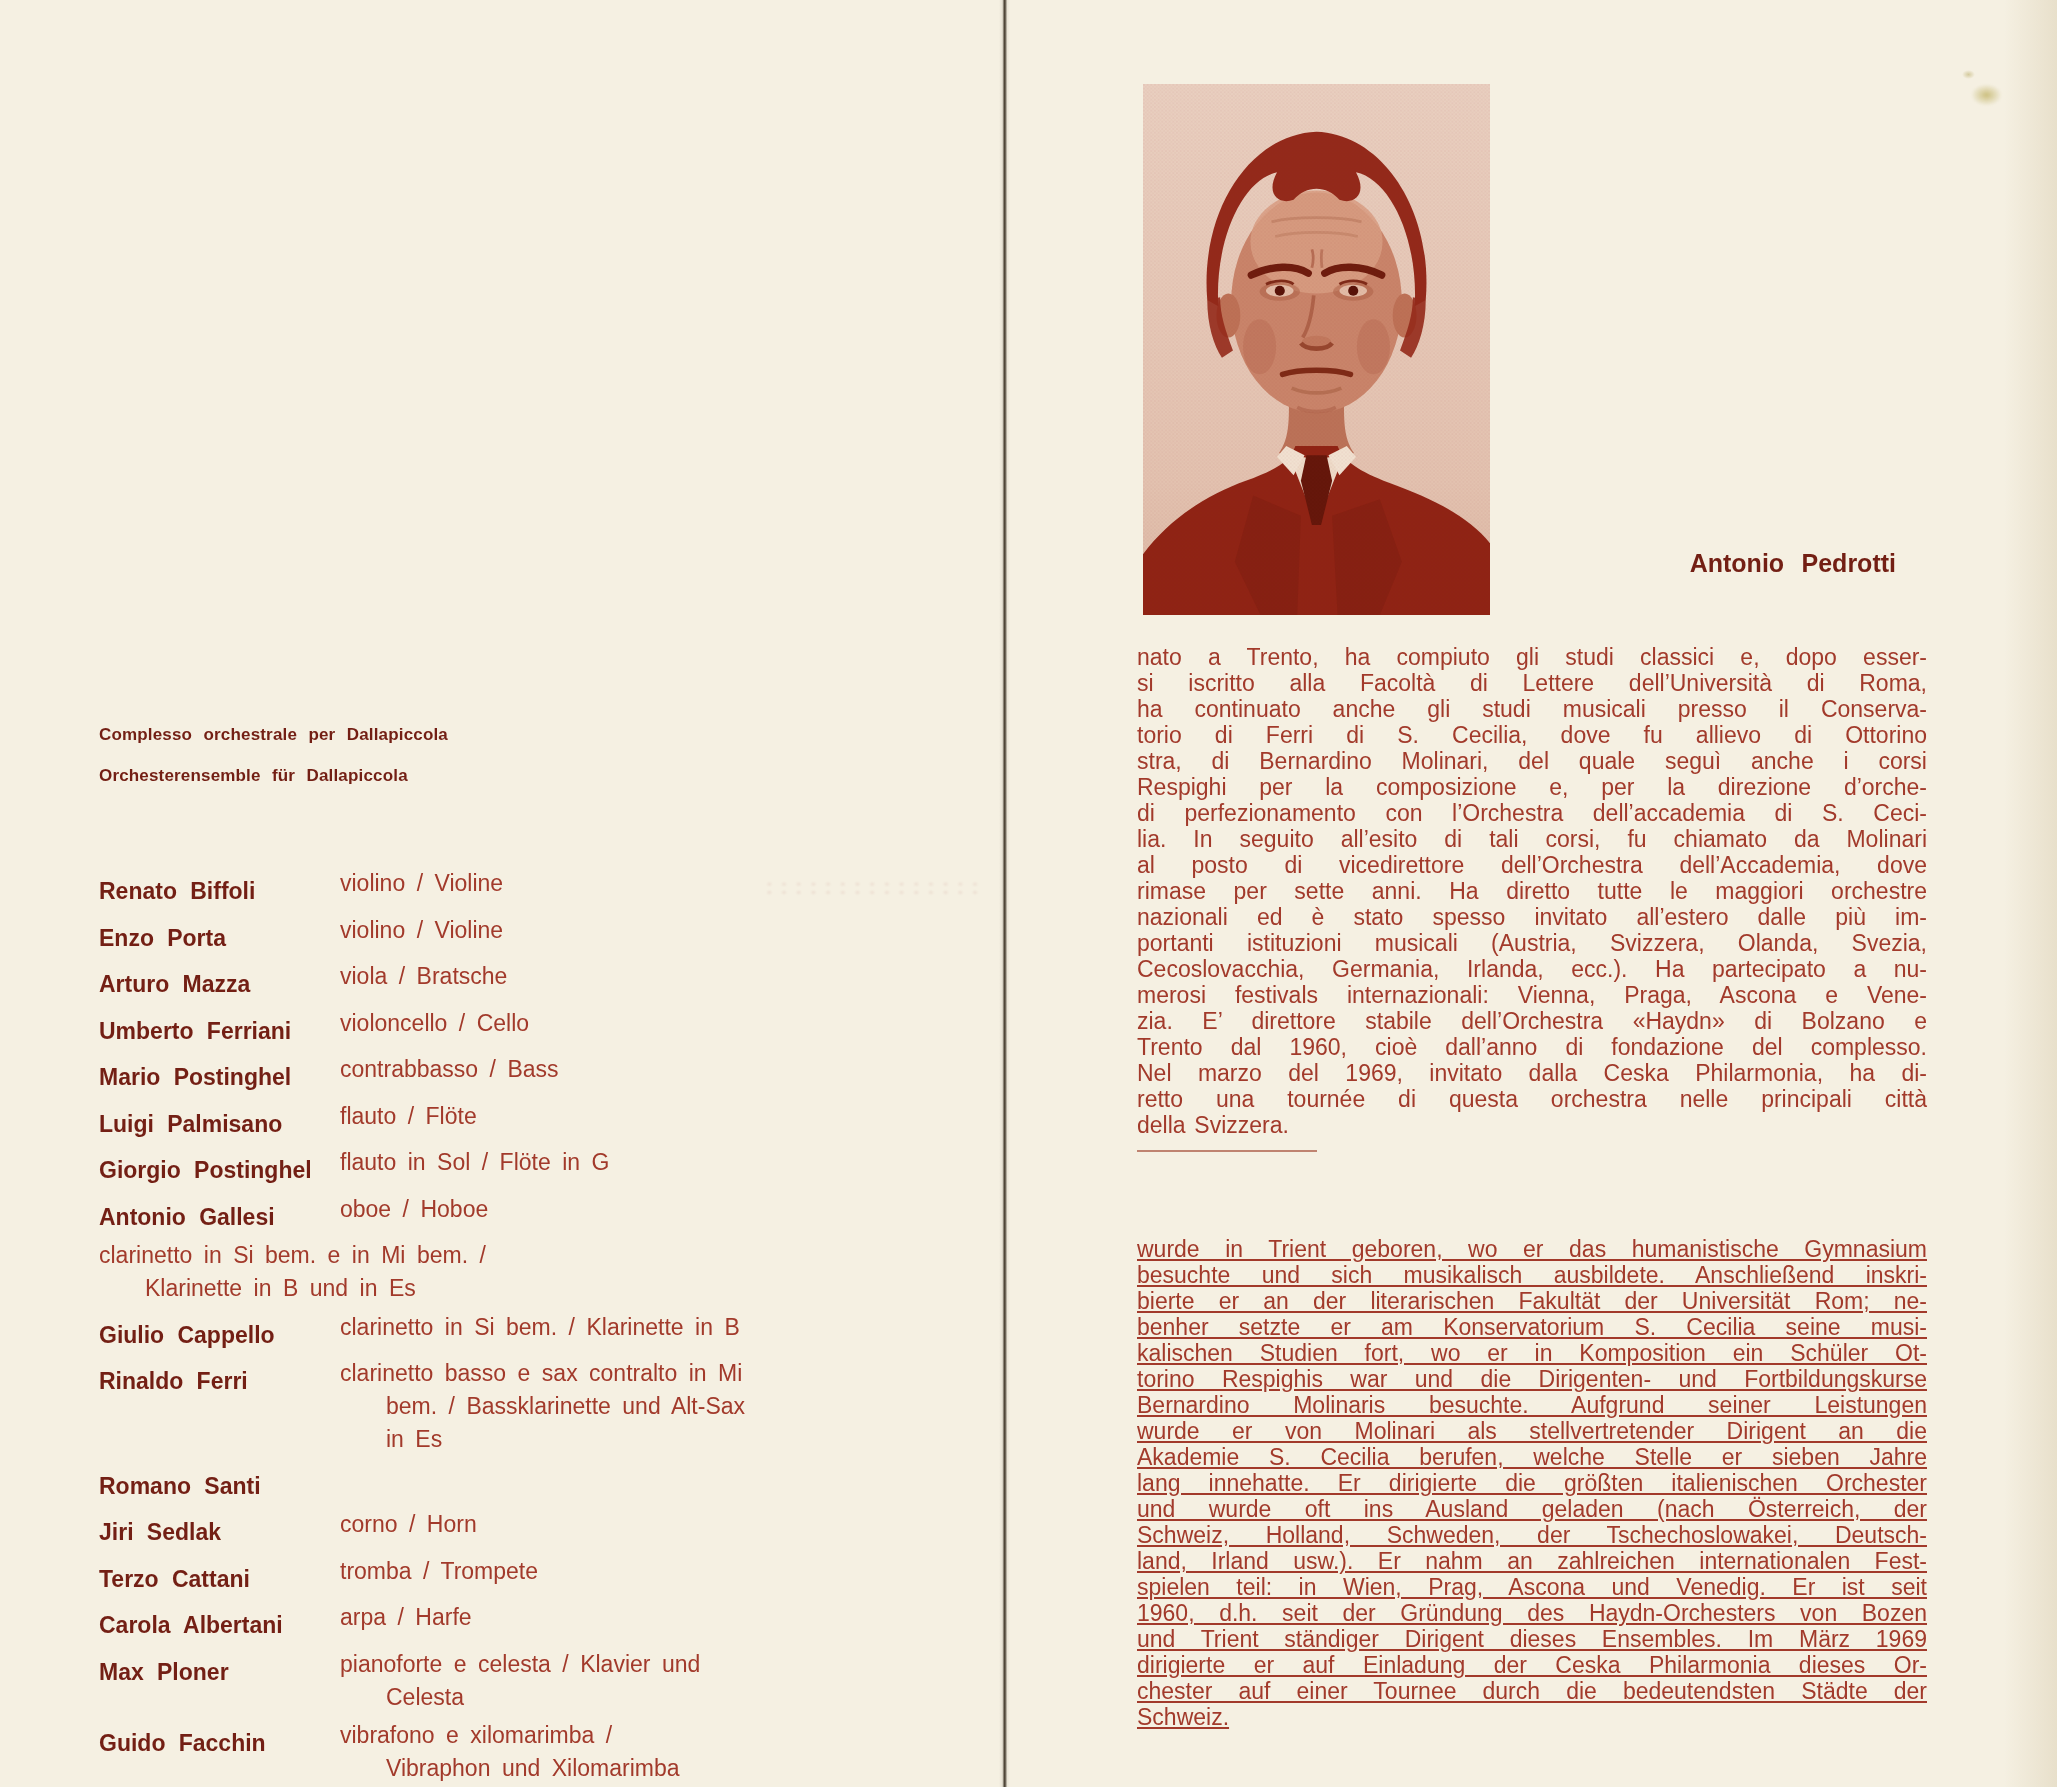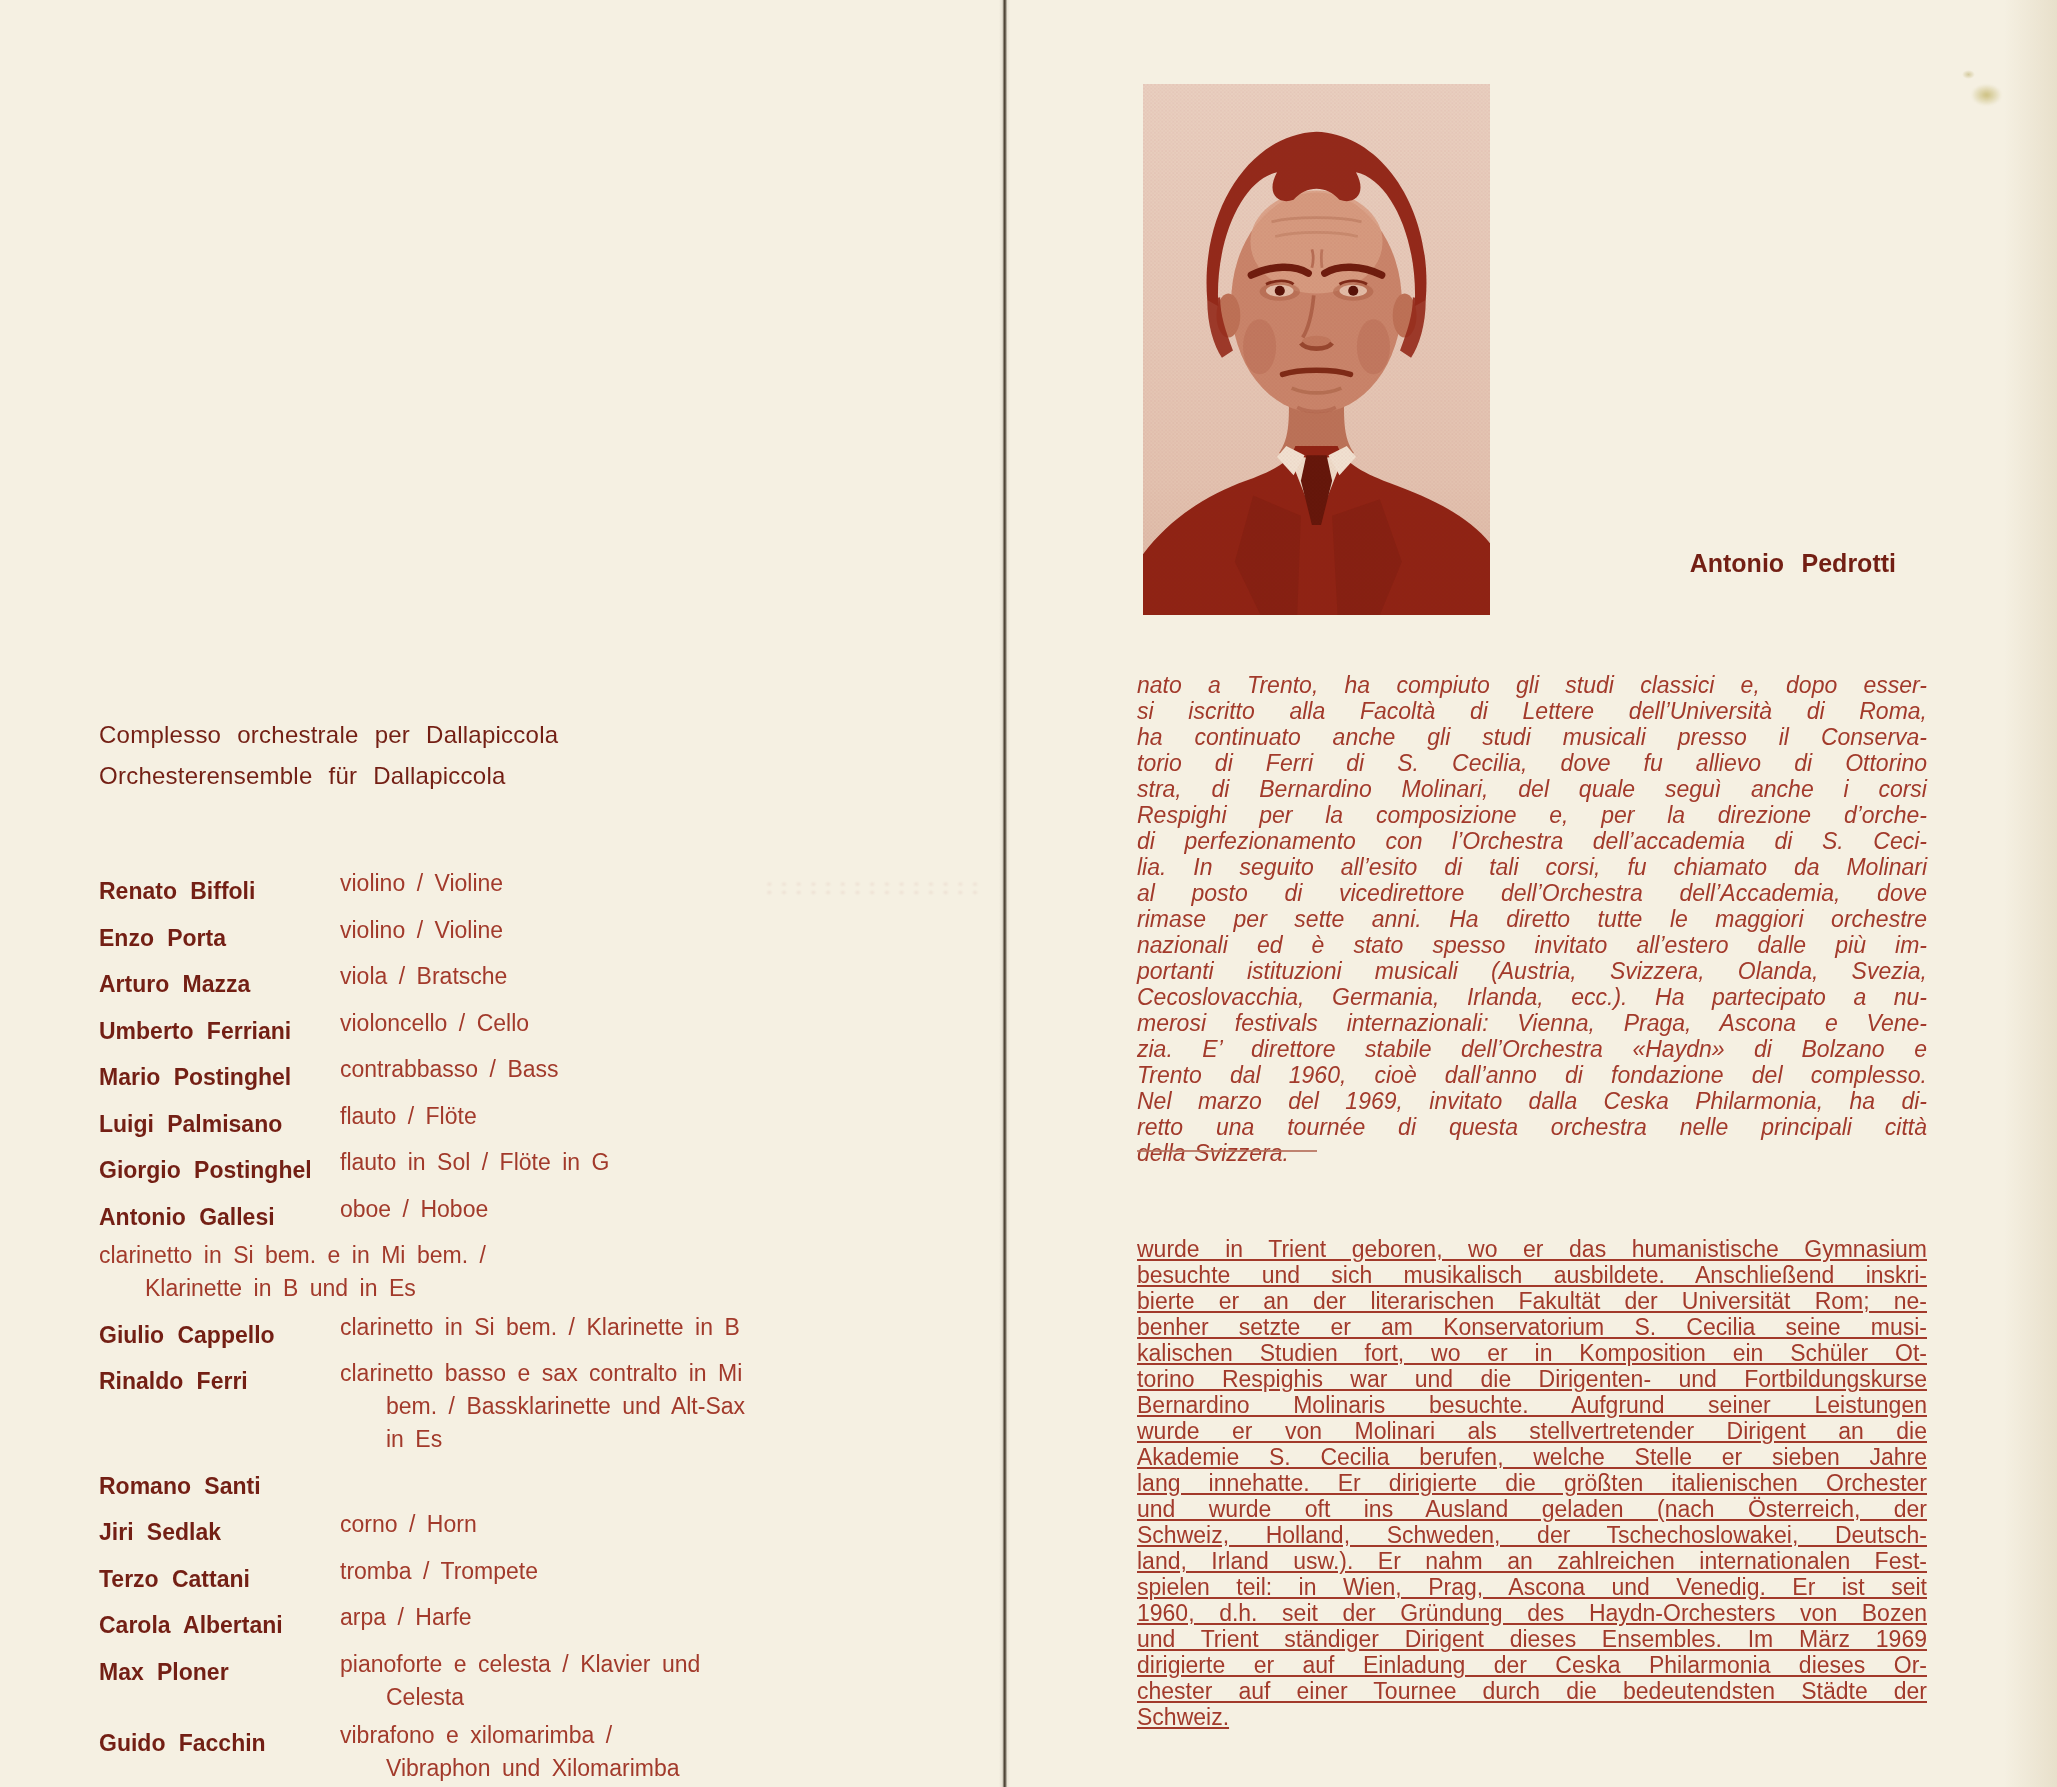--- a/index.html
+++ b/index.html
@@ -6,21 +6,21 @@
   :root{
     --paper:#f5f0e2; --ink-dark:#731f14; --ink-body:#a23a2b; --rule:#b5705c;
     --spine:#352b1d; --photo-bg:#e7cbba; --photo-dark:#8f2314; --photo-skin:#c9846a;
   }
   html,body{margin:0;padding:0;}
   body{width:2057px;height:1788px;overflow:hidden;background:var(--paper);
        font-family:"Liberation Sans","DejaVu Sans",sans-serif;}
   .sheet{position:absolute;left:0;top:0;width:2057px;height:1788px;background:var(--paper);}
 
   
-  .lp-header{position:absolute;left:99px;top:714px;font-size:24px;font-weight:normal;
+  .lp-header{position:absolute;left:99px;top:714px;font-size:17px;font-weight:bold;
              color:var(--ink-dark);line-height:41px;word-spacing:0.38em;letter-spacing:0.01em;}
   .roster{position:absolute;left:99px;top:867px;width:863px;font-size:23px;}
   .row{display:flex;line-height:33px;margin-bottom:5.5px;}
   .cell-name{width:241px;flex:none;font-weight:bold;color:var(--ink-dark);word-spacing:0.3em;margin-top:8px;}
   .cell-inst{flex:1;color:var(--ink-body);word-spacing:0.22em;}
   .inst-line.wrap{padding-left:46px;}
 
   
   .spine{position:absolute;left:999px;top:0;width:11px;height:100%;
          background:linear-gradient(to right,rgba(53,43,29,0) 0%,rgba(53,43,29,.08) 30%,
@@ -35,21 +35,21 @@
   .ghost{position:absolute;left:762px;top:880px;width:220px;height:18.4px;opacity:.5;filter:blur(0.9px);
          background-image:radial-gradient(rgba(160,60,55,.28) 1.4px,transparent 2.3px);
          background-size:14.7px 8.3px;}
 
   
   .photo{position:absolute;left:1143px;top:84px;width:347px;height:531px;}
   .caption{position:absolute;left:1137px;top:549px;width:790px;box-sizing:border-box;
            padding-right:31px;text-align:right;font-size:25px;font-weight:bold;
            color:var(--ink-dark);word-spacing:0.42em;}
   .bio{position:absolute;left:1137px;width:790px;color:var(--ink-body);font-size:23px;}
-  .bio-it{top:672px;font-style:italic;}
+  .bio-it{top:644px;}
   .bio-de{top:1236px;text-decoration:underline;}
   .bio-line{line-height:26px;text-align:justify;text-align-last:justify;word-spacing:0.1em;}
   .bio-line.last{text-align-last:left;}
   .rule{position:absolute;left:1137px;top:1150px;width:180px;height:1.8px;
         background:var(--rule);opacity:.85;}
 </style>
 </head>
 <body>
 
 <div class="sheet">

